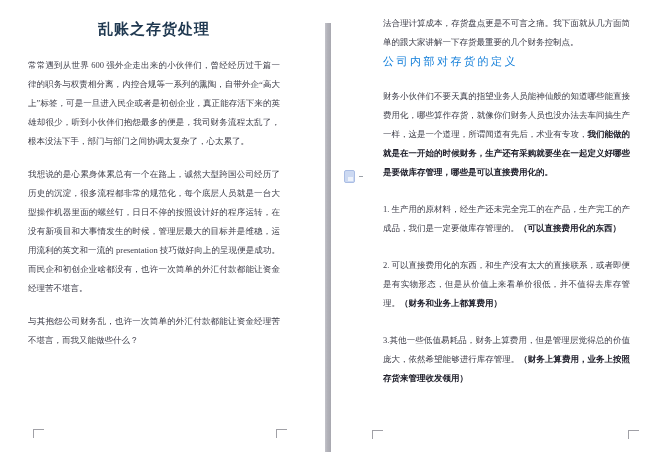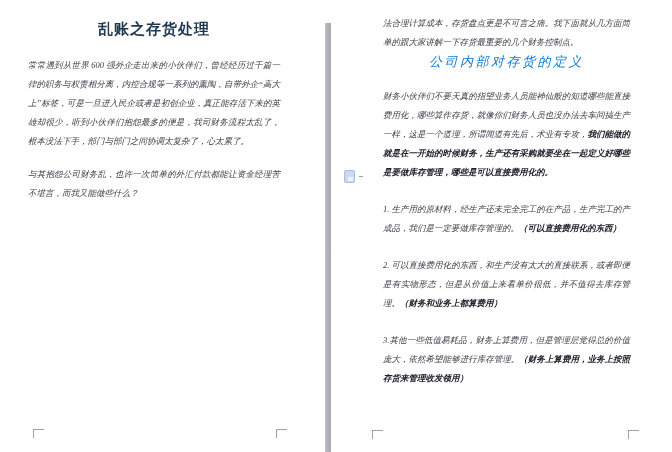--- a/index.html
+++ b/index.html
@@ -27,28 +27,27 @@
 
   h1.doc-title{
     font-size:15px;line-height:15px;font-weight:bold;
     color:var(--c-title);text-align:center;letter-spacing:1px;
     margin:8px 0 19px 0;
   }
   p.block{text-align:justify;}
   p.body-block{
     font-size:8.5px;line-height:19px;color:var(--c-body);
     margin:0 0 14px 0;
-    font-style:italic;
   }
   .page-right-content p.body-block{margin:0 0 18px 0;}
   p.tight{margin-bottom:0 !important;}
   p.heading{
-    font-size:13px;line-height:19px;font-weight:bold;
+    font-size:11px;line-height:19px;font-weight:bold;
     color:var(--c-blue);letter-spacing:2.5px;
-    margin:0 0 16px 0;text-align:center;font-style:italic;
+    margin:0 0 16px 0;text-align:left;
   }
   .run{font-weight:normal;}
   .run.bold{font-weight:bold;color:var(--c-bold);}
 
   .divider{
     position:absolute;left:325px;top:23px;width:6px;height:429px;
     background:linear-gradient(to right,#c3c3ca,var(--c-divider) 40%,#a8a8b0);
   }
 
   .mark{
@@ -77,20 +76,21 @@
   }
 </style>
 </head>
 <body>
 
 <div class="page page-left">
   <div class="left-content">
     <h1 class="doc-title">乱账之存货处理</h1>
     <div id="left-body">
         <p class="block body-block"><span class="run">常常遇到从世界 600 强外企走出来的小伙伴们，曾经经历过千篇一律的职务与权责相分离，内控合规等一系列的熏陶，自带外企“高大上”标签，可是一旦进入民企或者是初创企业，真正能存活下来的英雄却很少，听到小伙伴们抱怨最多的便是，我司财务流程太乱了，根本没法下手，部门与部门之间协调太复杂了，心太累了。</span></p>
+        <p class="block body-block"><span class="run">我想说的是心累身体累总有一个在路上，诚然大型跨国公司经历了历史的沉淀，很多流程都非常的规范化，每个底层人员就是一台大型操作机器里面的螺丝钉，日日不停的按照设计好的程序运转，在没有新项目和大事情发生的时候，管理层最大的目标并是维稳，运用流利的英文和一流的 presentation 技巧做好向上的呈现便是成功。而民企和初创企业啥都没有，也许一次简单的外汇付款都能让资金经理苦不堪言。</span></p>
         <p class="block body-block"><span class="run">与其抱怨公司财务乱，也许一次简单的外汇付款都能让资金经理苦不堪言，而我又能做些什么？</span></p>
       </div>
   </div>
 </div>
 
 <div class="divider"></div>
 
 <div class="page-right-content">
   <div id="right-body">
       <p class="block body-block tight"><span class="run">法合理计算成本，存货盘点更是不可言之痛。我下面就从几方面简单的跟大家讲解一下存货最重要的几个财务控制点。</span></p>

